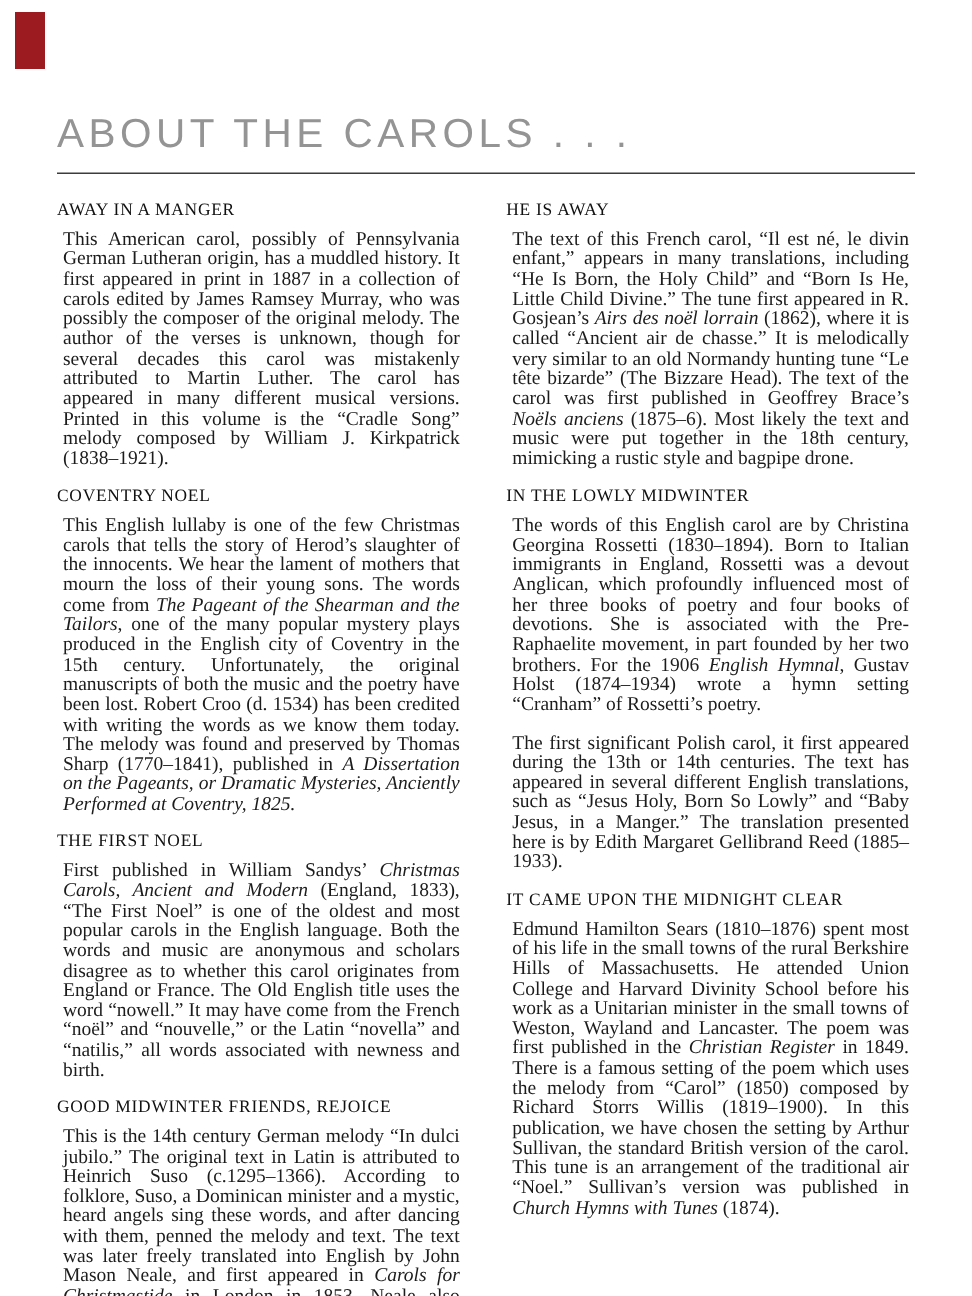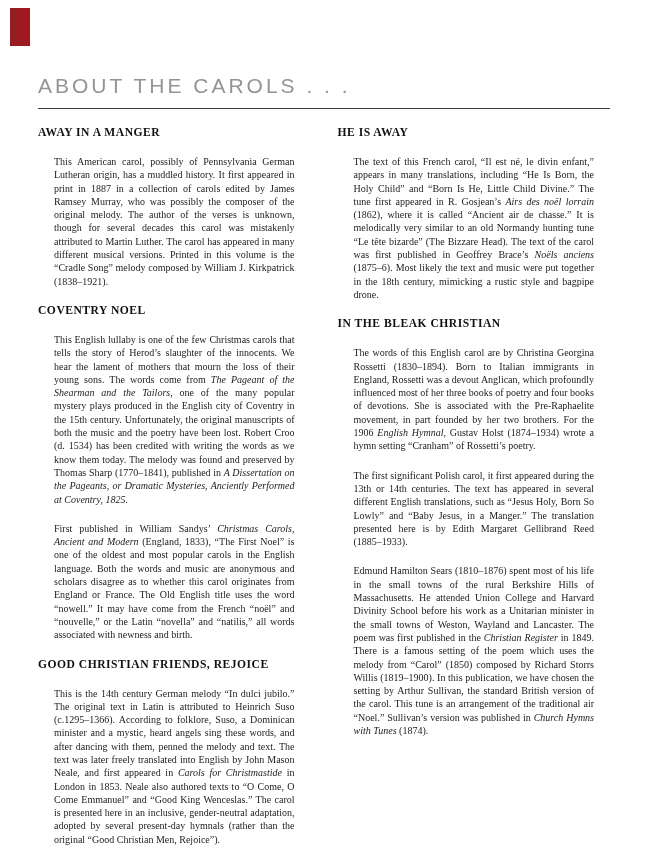--- a/index.html
+++ b/index.html
@@ -20,21 +20,21 @@
     width: 20px;
     height: 38px;
     background: #9c1b20;
   }
   .page {
     padding: 74px 38px 0 38px;
   }
   .title {
     font-family: "Liberation Sans", sans-serif;
     font-weight: 400;
-    font-size: 21px;
+    font-size: 27px;
     letter-spacing: 3px;
     color: #949494;
     margin: 0;
     white-space: nowrap;
   }
   .rule {
     border: 0;
     border-top: 1px solid #3c3c3c;
     margin: 10px 0 17px 0;
     height: 0;
@@ -44,30 +44,30 @@
     gap: 27px;
     align-items: flex-start;
   }
   .column {
     flex: 1 1 0;
     min-width: 0;
   }
   .section { margin-bottom: 12px; }
   .heading {
     font-size: 11.6px;
-    font-weight: 700;
+    font-weight: 400;
     letter-spacing: 0.5px;
     margin: 0 0 6px 0;
     color: #111;
   }
   .body {
-    font-size: 10px;
+    font-size: 13px;
     line-height: 13.3px;
     text-align: justify;
-    margin: 16px;
+    margin: 4px;
     color: #1c1c1c;
   }
   .body i { }
 </style>
 </head>
 <body>
 
 <div class="bookmark" style="background: rgb(156, 27, 32);"></div>
 
 <div class="page">
@@ -80,41 +80,43 @@
     <h2 class="heading">AWAY IN A MANGER</h2>
     <p class="body">This American carol, possibly of Pennsylvania German Lutheran origin, has a muddled history. It first appeared in print in 1887 in a collection of carols edited by James Ramsey Murray, who was possibly the composer of the original melody. The author of the verses is unknown, though for several decades this carol was mistakenly attributed to Martin Luther. The carol has appeared in many different musical versions. Printed in this volume is the “Cradle Song” melody composed by William J. Kirkpatrick (1838–1921).</p>
   </div>
 
   <div class="section">
     <h2 class="heading">COVENTRY NOEL</h2>
     <p class="body">This English lullaby is one of the few Christmas carols that tells the story of Herod’s slaughter of the innocents. We hear the lament of mothers that mourn the loss of their young sons. The words come from <i>The Pageant of the Shearman and the Tailors</i>, one of the many popular mystery plays produced in the English city of Coventry in the 15th century. Unfortunately, the original manuscripts of both the music and the poetry have been lost. Robert Croo (d. 1534) has been credited with writing the words as we know them today. The melody was found and preserved by Thomas Sharp (1770–1841), published in <i>A Dissertation on the Pageants, or Dramatic Mysteries, Anciently Performed at Coventry, 1825.</i></p>
   </div>
 
   <div class="section">
+    <h2 class="heading">THE FIRST NOEL</h2>
     <p class="body">First published in William Sandys’ <i>Christmas Carols, Ancient and Modern</i> (England, 1833), “The First Noel” is one of the oldest and most popular carols in the English language. Both the words and music are anonymous and scholars disagree as to whether this carol originates from England or France. The Old English title uses the word “nowell.” It may have come from the French “noël” and “nouvelle,” or the Latin “novella” and “natilis,” all words associated with newness and birth.</p>
   </div>
 
   <div class="section">
-    <h2 class="heading">GOOD CHRISTIAN FRIENDS, REJOICE</h2>
+    <h2 class="heading">GOOD MIDWINTER FRIENDS, REJOICE</h2>
     <p class="body">This is the 14th century German melody “In dulci jubilo.” The original text in Latin is attributed to Heinrich Suso (c.1295–1366). According to folklore, Suso, a Dominican minister and a mystic, heard angels sing these words, and after dancing with them, penned the melody and text. The text was later freely translated into English by John Mason Neale, and first appeared in <i>Carols for Christmastide</i> in London in 1853. Neale also authored texts to “O Come, O Come Emmanuel” and “Good King Wenceslas.” The carol is presented here in an inclusive, gender-neutral adaptation, adopted by several present-day hymnals (rather than the original “Good Christian Men, Rejoice”).</p>
   </div>
 </div>
     <div class="column">
   <div class="section">
     <h2 class="heading">HE IS AWAY</h2>
     <p class="body">The text of this French carol, “Il est né, le divin enfant,” appears in many translations, including “He Is Born, the Holy Child” and “Born Is He, Little Child Divine.” The tune first appeared in R. Gosjean’s <i>Airs des noël lorrain</i> (1862), where it is called “Ancient air de chasse.” It is melodically very similar to an old Normandy hunting tune “Le tête bizarde” (The Bizzare Head). The text of the carol was first published in Geoffrey Brace’s <i>Noëls anciens</i> (1875–6). Most likely the text and music were put together in the 18th century, mimicking a rustic style and bagpipe drone.</p>
   </div>
 
   <div class="section">
-    <h2 class="heading">IN THE BLEAK CHRISTIAN</h2>
+    <h2 class="heading">IN THE LOWLY MIDWINTER</h2>
     <p class="body">The words of this English carol are by Christina Georgina Rossetti (1830–1894). Born to Italian immigrants in England, Rossetti was a devout Anglican, which profoundly influenced most of her three books of poetry and four books of devotions. She is associated with the Pre-Raphaelite movement, in part founded by her two brothers. For the 1906 <i>English Hymnal</i>, Gustav Holst (1874–1934) wrote a hymn setting “Cranham” of Rossetti’s poetry.</p>
   </div>
 
   <div class="section">
     <p class="body">The first significant Polish carol, it first appeared during the 13th or 14th centuries. The text has appeared in several different English translations, such as “Jesus Holy, Born So Lowly” and “Baby Jesus, in a Manger.” The translation presented here is by Edith Margaret Gellibrand Reed (1885–1933).</p>
   </div>
 
   <div class="section">
+    <h2 class="heading">IT CAME UPON THE MIDNIGHT CLEAR</h2>
     <p class="body">Edmund Hamilton Sears (1810–1876) spent most of his life in the small towns of the rural Berkshire Hills of Massachusetts. He attended Union College and Harvard Divinity School before his work as a Unitarian minister in the small towns of Weston, Wayland and Lancaster. The poem was first published in the <i>Christian Register</i> in 1849. There is a famous setting of the poem which uses the melody from “Carol” (1850) composed by Richard Storrs Willis (1819–1900). In this publication, we have chosen the setting by Arthur Sullivan, the standard British version of the carol. This tune is an arrangement of the traditional air “Noel.” Sullivan’s version was published in <i>Church Hymns with Tunes</i> (1874).</p>
   </div>
 </div>
   </div>
 </div>
 
 </body></html>

